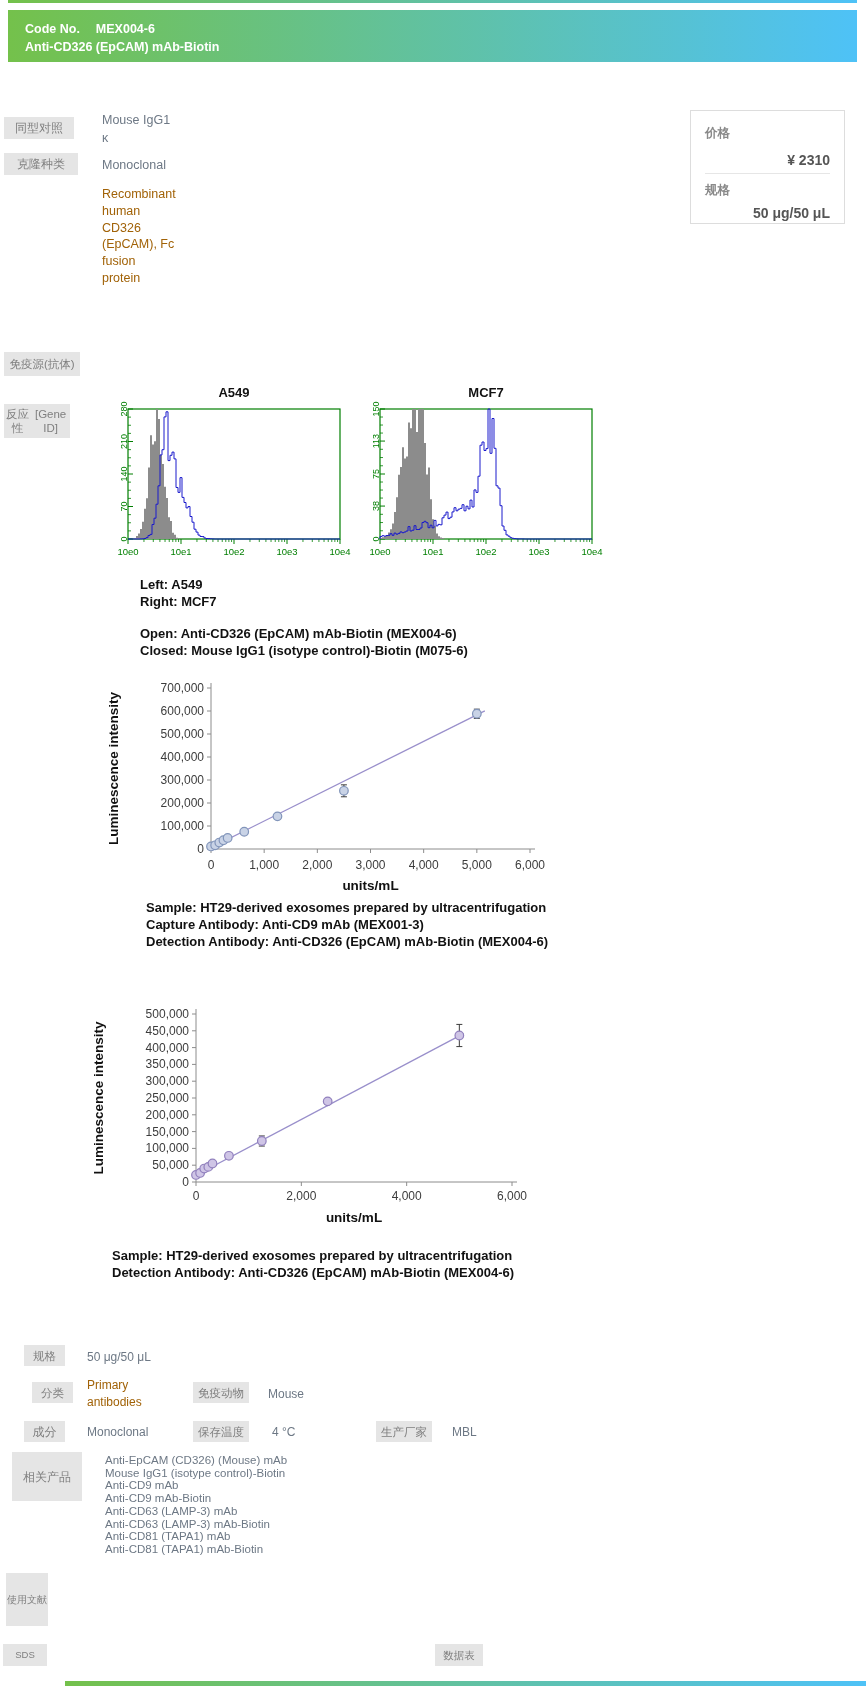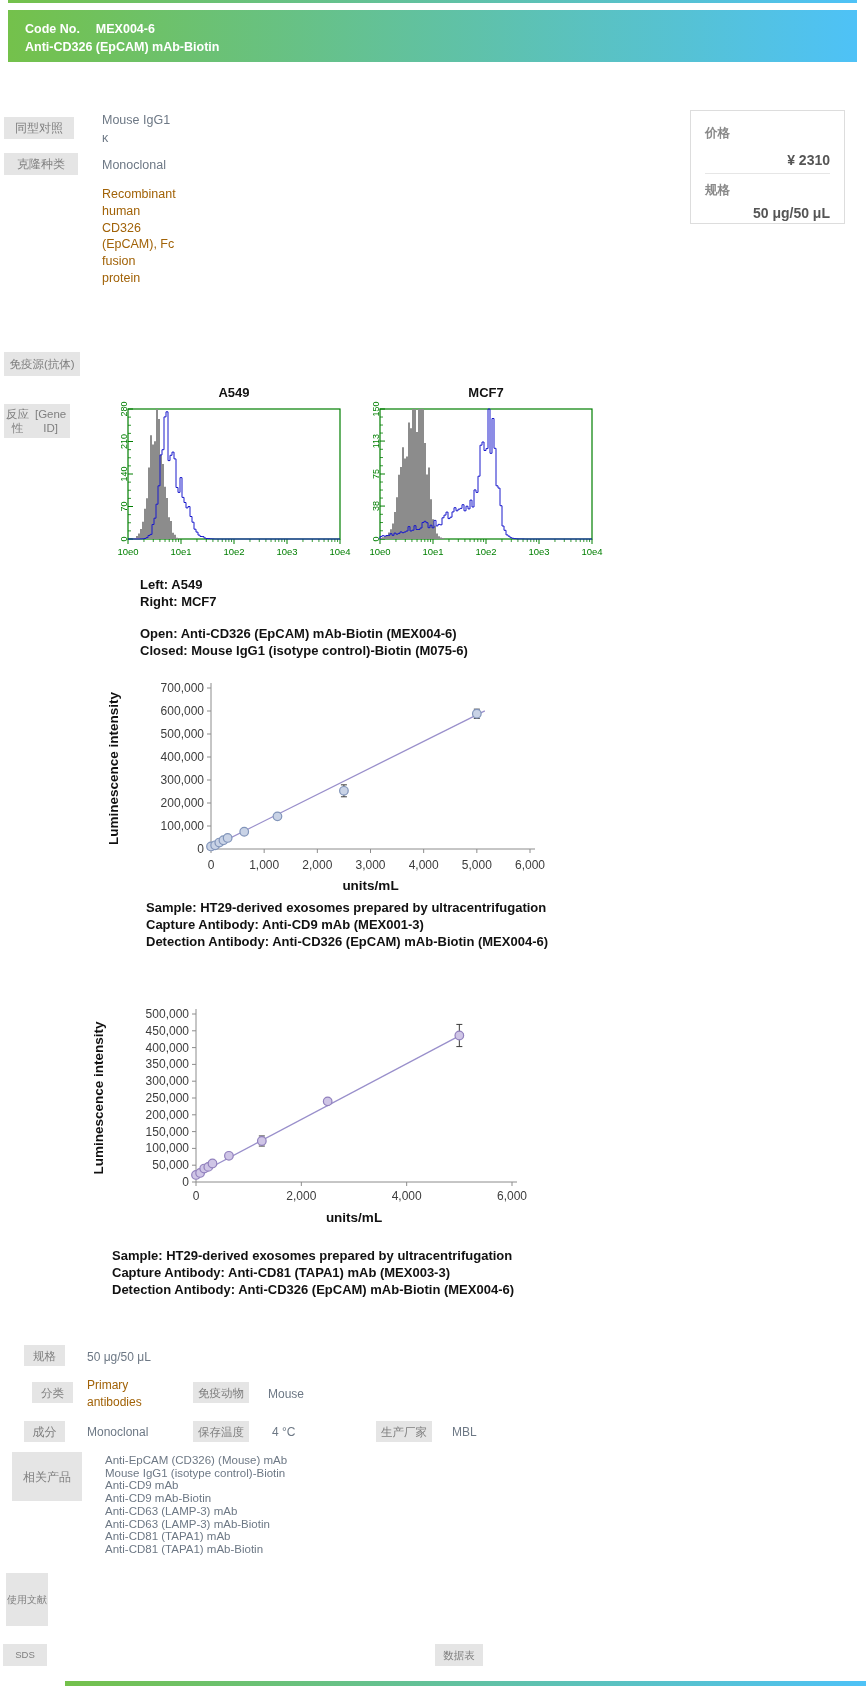--- a/index.html
+++ b/index.html
@@ -337,21 +337,20 @@
       <line x1="374.33333333333337" y1="26.415999999999997" x2="374.33333333333337" y2="48.591999999999985" stroke="#3c3c3c"></line>
       <line x1="371.33333333333337" y1="26.415999999999997" x2="377.33333333333337" y2="26.415999999999997" stroke="#3c3c3c"></line>
       <line x1="371.33333333333337" y1="48.591999999999985" x2="377.33333333333337" y2="48.591999999999985" stroke="#3c3c3c"></line>
       <circle cx="374.33333333333337" cy="37.50399999999999" r="4.3" fill="#cfc5e6" stroke="#9180bd" stroke-width="1.2"></circle>
       <text x="269" y="224" text-anchor="middle" font-size="13.5" font-weight="bold" fill="#111">units/mL</text>
       <text x="18" y="100" text-anchor="middle" font-size="13.5" font-weight="bold" fill="#111" transform="rotate(-90 18 100)">Luminescence intensity</text>
     </svg>
 
   <div class="cap" style="left:112px;top:1247px;line-height:17px;">
     <div>Sample: HT29-derived exosomes prepared by ultracentrifugation</div>
-    <div>Capture Antibody: Anti-CD81 (TAPA1)  mAb  (MEX003-3)</div>
     <div>Detection Antibody: Anti-CD326 (EpCAM) mAb-Biotin (MEX004-6)</div>
   </div>
 
   <div class="chip" style="left:24px;top:1345px;width:41px;height:21px;font-size:11.5px;">规格</div>
   <div class="val" style="left:87px;top:1349px;font-size:12px;">50 μg/50 μL</div>
 
   <div class="chip" style="left:24px;top:1382px;width:41px;height:21px;font-size:11.5px;margin-left:8px;">分类</div>
   <div class="val val-list" style="left:87px;top:1377px;font-size:12px;line-height:17px;">
       <div>Primary</div>
       <div>antibodies</div>

